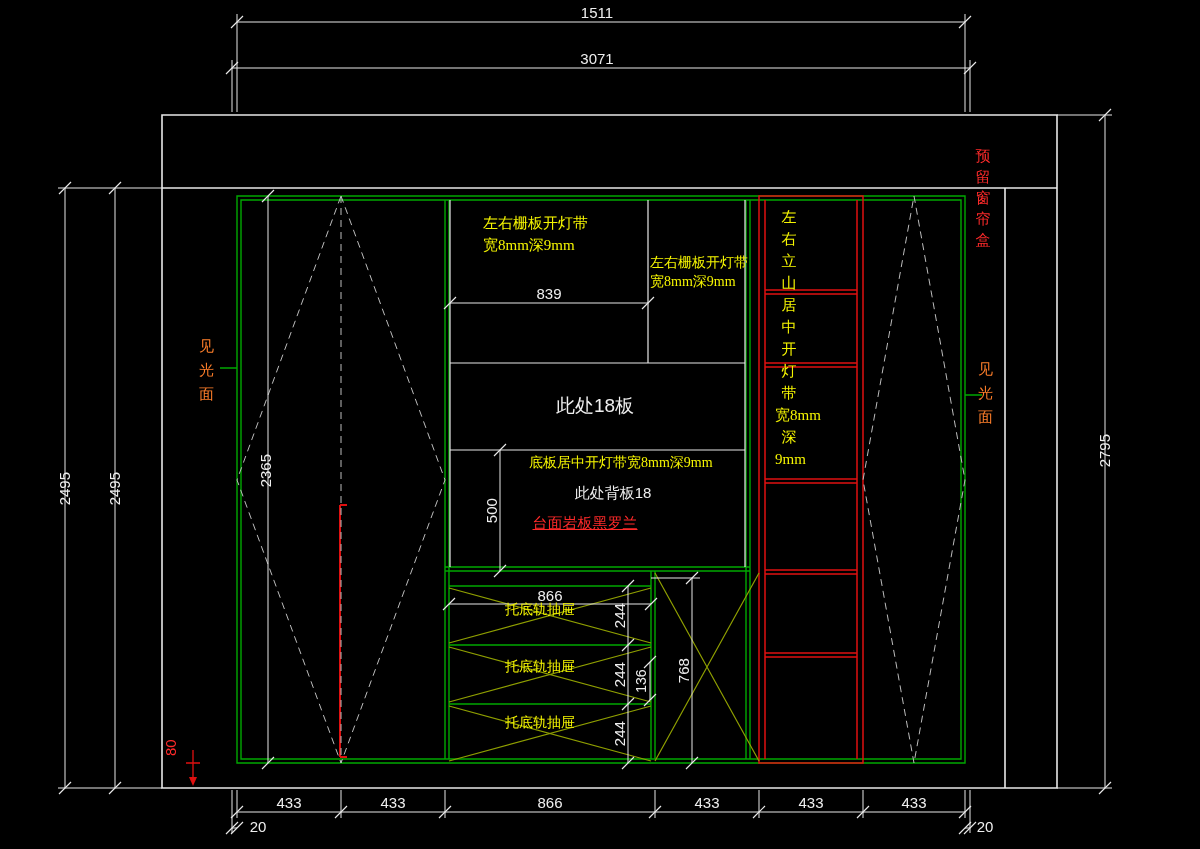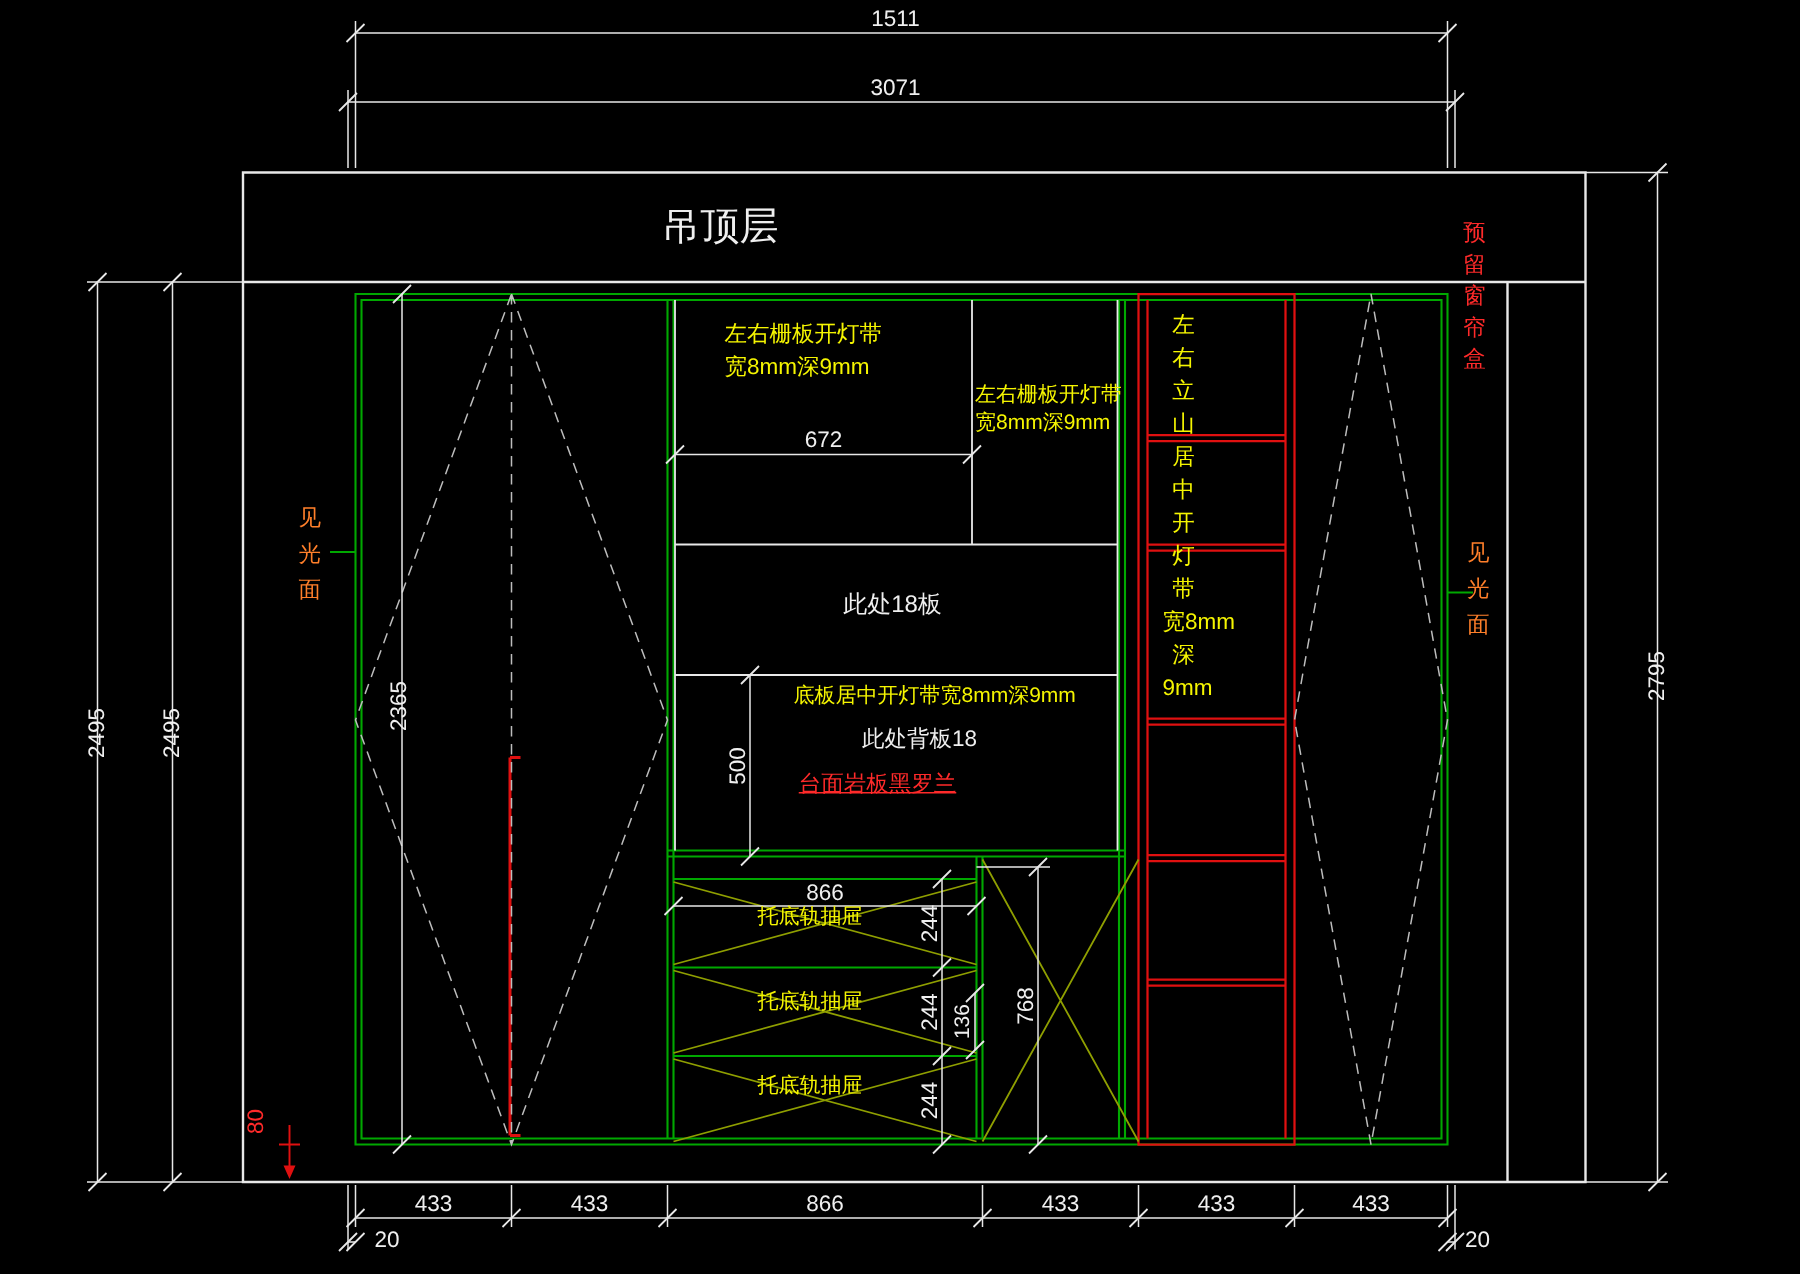--- a/index.html
+++ b/index.html
@@ -8,25 +8,25 @@
   #canvas svg{position:absolute;left:0;top:0;}
   .sw{stroke:var(--line-white,#e8e8e8);fill:none;}
   .sg{stroke:var(--line-green,#00a800);fill:none;}
   .sr{stroke:var(--line-red,#e01010);fill:none;}
   .so{stroke:var(--line-olive,#8f9f00);fill:none;}
   .sd{stroke:#bdbdbd;fill:none;stroke-dasharray:7 5;}
   .lbl{position:absolute;line-height:1.15;color:var(--text-white,#efefef);font-size:15px;}
   .c{text-align:center;}
   .pre{white-space:pre;}
   .rot{transform:rotate(-90deg);}
-  .yellow{color:var(--text-yellow,#f5f500);}
+  .yellow{color:var(--text-yellow,#f5f500);font-family:Liberation Serif, serif;}
   .red{color:var(--text-red,#ff2a2a);}
   .orange{color:var(--text-orange,#ff7f2a);}
   .fs26{font-size:26px;}
-  .fs20{font-size:16px;text-align:center;}
+  .fs20{font-size:19px;text-align:center;}
   .fs14{font-size:14px;}
   .lh19{line-height:19px;}
   .lh21{line-height:21px;}
   .lh22{line-height:22px;}
   .lh24{line-height:24px;}
 </style>
 </head>
 <body>
 
 <div id="canvas">
@@ -98,21 +98,20 @@
         M443,610 L455,598 M645,610 L657,598
         M622,592 L634,580 M622,651 L634,639 M622,710 L634,698 M622,769 L634,757
         M644,668 L656,656 M644,706 L656,694
         M686,584 L698,572 M686,769 L698,757
         M231,818 L243,806 M335,818 L347,806 M439,818 L451,806 M649,818 L661,806
         M753,818 L765,806 M857,818 L869,806 M959,818 L971,806
         M226,834 L238,822 M231,834 L243,822 M959,834 L971,822 M964,834 L976,822"></path>
     </g>
   </svg>
 
-  <div class="lbl fs26 c" style="left:380px;top:136px;width:200px;">吊顶层</div>
   <div class="lbl red pre c lh21" style="left:971px;top:145px;width:24px;">预
 留
 窗
 帘
 盒</div>
 
   <div class="lbl orange pre lh24" style="left:199px;top:334px;width:18px;">见
 光
 面</div>
   <div class="lbl orange pre lh24" style="left:978px;top:357px;width:18px;">见
@@ -148,21 +147,21 @@
 
   <div class="lbl c" style="left:557px;top:4px;width:80px;">1511</div>
   <div class="lbl c" style="left:557px;top:50px;width:80px;">3071</div>
 
   <div class="lbl c rot" style="left:25px;top:480px;width:80px;">2495</div>
   <div class="lbl c rot" style="left:75px;top:480px;width:80px;">2495</div>
   <div class="lbl c rot" style="left:1065px;top:442px;width:80px;">2795</div>
   <div class="lbl c rot" style="left:226px;top:462px;width:80px;">2365</div>
   <div class="lbl c rot" style="left:452px;top:502px;width:80px;">500</div>
 
-  <div class="lbl c" style="left:509px;top:285px;width:80px;">672</div>
+  <div class="lbl c" style="left:509px;top:285px;width:80px;">839</div>
   <div class="lbl c" style="left:510px;top:587px;width:80px;">866</div>
 
   <div class="lbl c rot" style="left:580px;top:607px;width:80px;">244</div>
   <div class="lbl c rot" style="left:580px;top:666px;width:80px;">244</div>
   <div class="lbl c rot" style="left:580px;top:725px;width:80px;">244</div>
   <div class="lbl c rot fs14" style="left:601px;top:673px;width:80px;">136</div>
   <div class="lbl c rot" style="left:644px;top:662px;width:80px;">768</div>
 
   <div class="lbl c" style="left:249px;top:794px;width:80px;">433</div>
   <div class="lbl c" style="left:353px;top:794px;width:80px;">433</div>

